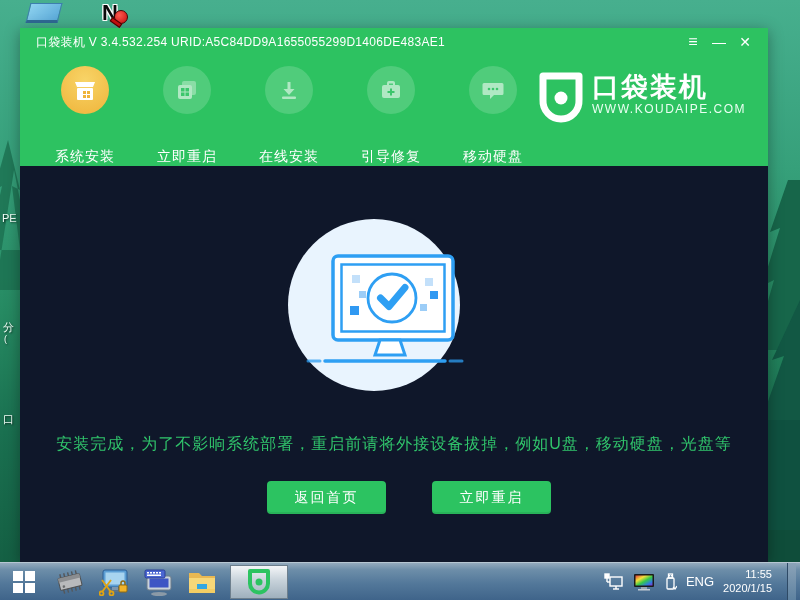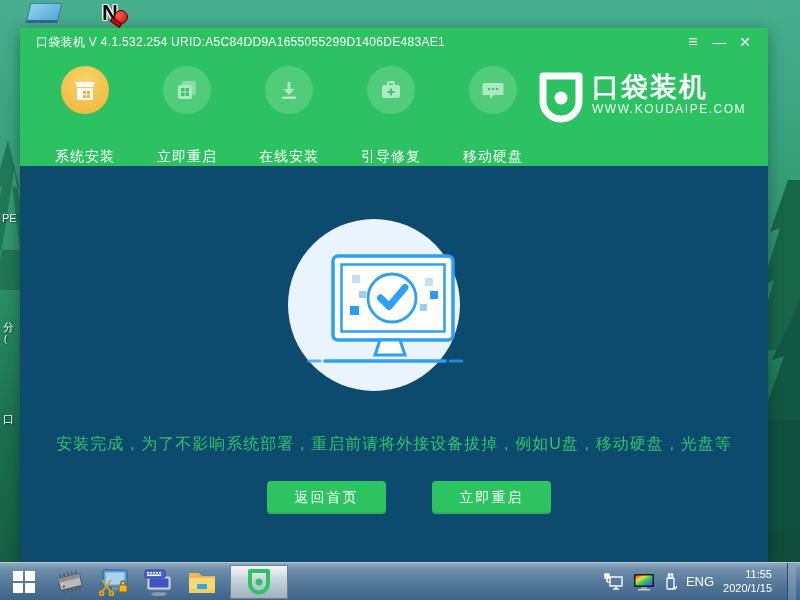--- a/index.html
+++ b/index.html
@@ -45,21 +45,21 @@
   .nav-item.active .nav-circle { background:radial-gradient(circle at 50% 30%,#f8d467,#efb43a); }
   .nav-glyph { width:24px; height:24px; opacity:.55; }
   .nav-item.active .nav-glyph { opacity:1; }
   .nav-label { color:#fff; font-size:14px; letter-spacing:1px; }
 
   .logo { position:absolute; right:22px; top:16px; display:flex; align-items:flex-start; }
   .logo-shield { width:46px; height:52px; margin-right:8px; }
   .logo-text .logo-name { color:#fff; font-size:27px; font-weight:bold; letter-spacing:2px; line-height:30px; }
   .logo-text .logo-site { color:#eafff2; font-size:12px; letter-spacing:1.5px; }
 
-  .content { height:396px; background:#0c4a6e; display:flex; flex-direction:column; align-items:center; }
+  .content { height:396px; background:#0f172a; display:flex; flex-direction:column; align-items:center; }
   .illustration { margin-top:50px; position:relative; width:260px; height:180px; }
   .illu-circle { position:absolute; left:24px; top:3px; width:172px; height:172px; border-radius:50%; background:#e9f4fe; }
   .illu-svg { position:absolute; left:0; top:0; }
   .message { margin-top:38px; color:#30c46b; font-size:16px; letter-spacing:1px; white-space:nowrap; }
   .btn-row { margin-top:26px; display:flex; gap:46px;margin-left:30px; }
   .btn { width:119px; height:33px; background:#2cc361; color:#fff; font-size:14px; border:none;
     border-radius:4px; letter-spacing:2px; cursor:pointer; box-shadow:inset 0 -2px 0 rgba(0,0,0,.08); }
 
   
   .taskbar {
@@ -108,21 +108,21 @@
   </div>
 
   <div class="partial-label" style="left:2px;top:212px">PE</div>
   <div class="partial-label" style="left:3px;top:320px">分</div>
   <div class="partial-label" style="left:4px;top:334px;font-size:9px">(</div>
   <div class="partial-label" style="left:3px;top:412px">口</div>
 
   <div class="win">
 
     <div class="titlebar">
-      <span class="title">口袋装机 V 4.1.532.254 URID:A5C84DD9A1655055299D1406DE483AE1</span>
+      <span class="title">口袋装机 V 3.4.532.254 URID:A5C84DD9A1655055299D1406DE483AE1</span>
       <span class="win-ctrl menu">≡</span>
       <span class="win-ctrl">—</span>
       <span class="win-ctrl">✕</span>
     </div>
 
     <div class="navbar">
 
       <div class="nav-item active">
         <div class="nav-circle">
           <svg class="nav-glyph" viewBox="0 0 24 24">

